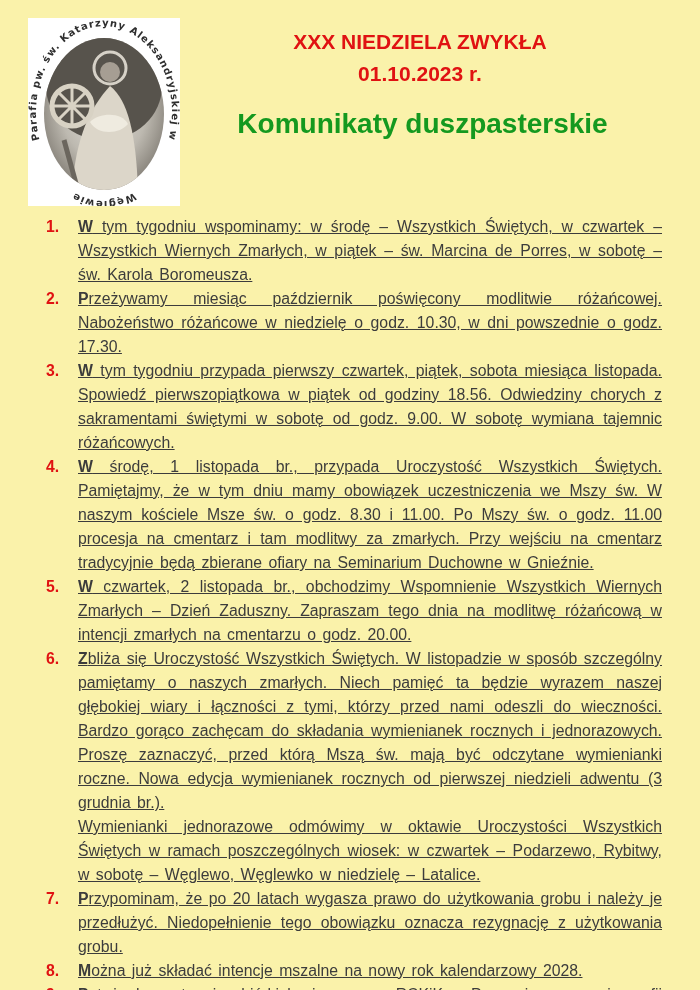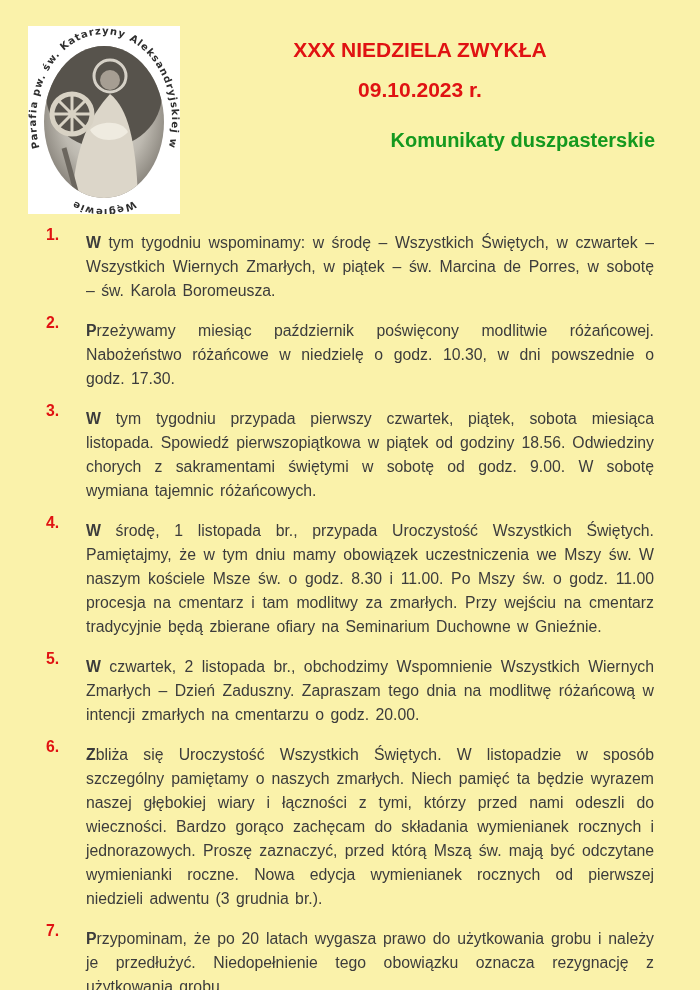--- a/index.html
+++ b/index.html
@@ -16,47 +16,48 @@
     position:absolute;left:28px;top:14px;width:152px;height:188px;
     background:#ffffff;
   }
   .logo-box svg{display:block;}
   .seal-text{
     font-family:"DejaVu Sans",sans-serif;
     font-size:10px;font-weight:bold;fill:#2e2e2e;letter-spacing:1px;
   }
   .titles{margin:0 45px 0 185px;}
   .title{
-    margin:12px;padding-top:24px;
+    margin:4px;padding-top:24px;
     font-size:21px;line-height:28px;font-weight:bold;
     color:#E01212;text-align:center;
   }
   .date{
     margin:0;font-size:21px;line-height:28px;font-weight:bold;
     color:#E01212;text-align:center;
   }
   .subtitle{
     margin:24px 0 0 5px;
-    font-size:20px;line-height:24px;font-weight:bold;
-    color:#14991F;text-align:right;
+    font-size:28px;line-height:24px;font-weight:bold;
+    color:#14991F;text-align:center;
   }
   .announcements{
     margin:11px 38px 0 46px;padding:0;list-style:none;
   }
   .announcements li{
     display:grid;grid-template-columns:32px 1fr;align-items:start;
   }
   .num{
     font-weight:bold;color:#E01212;
     font-size:15.8px;line-height:24px;
   }
   .txt{
-    margin:8px;text-align:justify;
+    margin:0;text-align:justify;
     font-size:15.8px;line-height:24px;
     word-spacing:2px;
+    text-decoration:underline;
   }
   .lead{font-weight:bold;}
 </style>
 </head>
 <body>
 
 <div class="page">
 
   <header class="header">
 
@@ -92,21 +93,21 @@
         </text>
         <path id="arcBottom" d="M 124 158 A 68 86 0 0 1 28 158" fill="none"></path>
         <text class="seal-text">
           <textPath href="#arcBottom" startOffset="50%" text-anchor="middle">Węglewie</textPath>
         </text>
       </svg>
     </div>
 
     <div class="titles">
       <h1 class="title">XXX NIEDZIELA ZWYKŁA</h1>
-      <h2 class="date">09.10.2023 r.</h2>
+      <h2 class="date">01.10.2023 r.</h2>
       <h3 class="subtitle">Komunikaty duszpasterskie</h3>
     </div>
 
   </header>
 
   <ol class="announcements">
 
     <li>
       <span class="num">1.</span>
       <p class="txt"><b class="lead">W</b><span> tym tygodniu wspominamy: w środę – Wszystkich Świętych, w czwartek – Wszystkich Wiernych Zmarłych, w piątek – św. Marcina de Porres, w sobotę – św. Karola Boromeusza.</span></p>
@@ -129,20 +130,21 @@
 
     <li>
       <span class="num">5.</span>
       <p class="txt"><b class="lead">W</b><span> czwartek, 2 listopada br., obchodzimy Wspomnienie Wszystkich Wiernych Zmarłych – Dzień Zaduszny. Zapraszam tego dnia na modlitwę różańcową w intencji zmarłych na cmentarzu o godz. 20.00.</span></p>
     </li>
 
     <li>
       <span class="num">6.</span>
       <div>
         <p class="txt"><b class="lead">Z</b><span>bliża się Uroczystość Wszystkich Świętych. W listopadzie w sposób szczególny pamiętamy o naszych zmarłych. Niech pamięć ta będzie wyrazem naszej głębokiej wiary i łączności z tymi, którzy przed nami odeszli do wieczności. Bardzo gorąco zachęcam do składania wymienianek rocznych i jednorazowych. Proszę zaznaczyć, przed którą Mszą św. mają być odczytane wymienianki roczne. Nowa edycja wymienianek rocznych od pierwszej niedzieli adwentu (3 grudnia br.).</span></p>
+        <p class="txt">Wymienianki jednorazowe odmówimy w oktawie Uroczystości Wszystkich Świętych w ramach poszczególnych wiosek: w czwartek – Podarzewo, Rybitwy, w sobotę – Węglewo, Węglewko w niedzielę – Latalice.</p>
       </div>
     </li>
 
     <li>
       <span class="num">7.</span>
       <p class="txt"><b class="lead">P</b><span>rzypominam, że po 20 latach wygasza prawo do użytkowania grobu i należy je przedłużyć. Niedopełnienie tego obowiązku oznacza rezygnację z użytkowania grobu.</span></p>
     </li>
 
     <li>
       <span class="num">8.</span>

